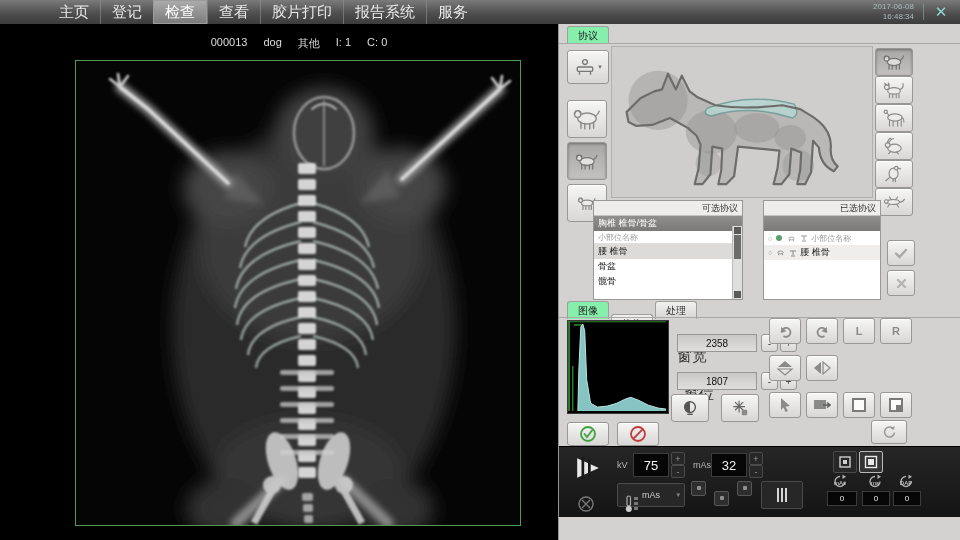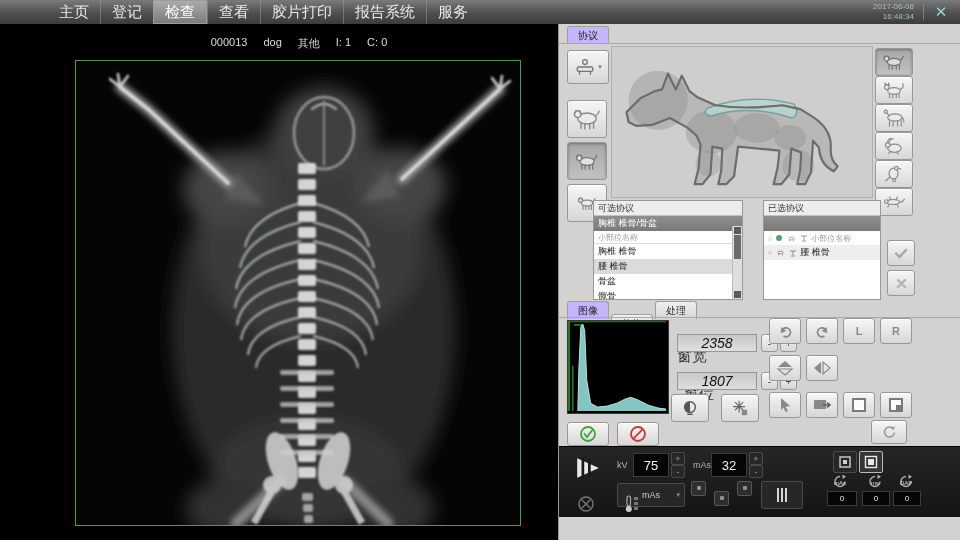--- a/index.html
+++ b/index.html
@@ -18,41 +18,41 @@
     display:flex;align-items:center;justify-content:center;}
   
   .viewer{position:absolute;left:0;top:24px;width:558px;height:516px;background:#000;}
   .pinfo{position:absolute;left:0;top:12px;width:558px;display:flex;justify-content:center;gap:16px;
     color:#ddd;font-size:11px;transform:translateX(20px);}
   .xray-frame{position:absolute;left:75px;top:36px;width:444px;height:464px;border:1px solid #4e9a4e;background:#020202;}
   
   .panel{position:absolute;left:558px;top:24px;width:402px;height:516px;background:#d3d2d0;border-left:1px solid #969594;}
   .tab{position:absolute;font-size:10px;color:#333;background:linear-gradient(#f0f0ef,#d7d6d4);
     border:1px solid #9f9f9e;border-bottom:none;border-radius:3px 3px 0 0;padding:2px 10px 1px;}
-  .tab.active{background:#c4b5fd;color:#222;}
+  .tab.active{background:#86efac;color:#222;}
   .tabline{position:absolute;left:0;width:402px;height:1px;background:#a9a8a6;}
   .btn3{background:linear-gradient(#f6f6f5,#d8d7d5);border:1px solid #989795;border-radius:3px;
     box-shadow:inset 0 1px 0 #fff;position:absolute;display:flex;align-items:center;justify-content:center;}
   .btn3.sel{background:linear-gradient(#a8a7a5,#c3c2c0);box-shadow:inset 0 1px 3px rgba(0,0,0,.35);}
   .diagram{position:absolute;left:52px;top:22px;width:260px;height:150px;background:#cfcecc;border:1px solid #b1b0ae;}
   
   .list{position:absolute;background:#fff;border:1px solid #999896;font-size:10px;color:#222;overflow:hidden;}
-  .ltitle{height:12px;background:#eeedec;border-bottom:1px solid #c4c3c1;padding:1px 4px;font-size:9px;color:#333;}
+  .ltitle{height:12px;background:#eeedec;border-bottom:1px solid #c4c3c1;padding:1px 4px;font-size:9px;color:#333;text-align:right;}
   .lgroup{height:13px;background:linear-gradient(#908f8d,#7a7977);color:#fff;padding:1px 4px;font-size:9px;}
   .lcol{height:10px;color:#9a9a9a;border-bottom:1px solid #e0e0e0;padding:1px 4px;font-size:8px;}
   .lrow{height:13px;padding:1px 4px;font-size:9px;color:#222;display:flex;align-items:center;gap:3px;}
   .lrow.sel{background:#dcdbd9;}
   .sbar{position:absolute;right:0;top:25px;bottom:0;width:9px;background:#dededc;border-left:1px solid #bbb;}
   .sarr{position:absolute;left:1px;width:7px;height:7px;background:#5a5a58;}
   .sthumb{position:absolute;left:1px;top:9px;width:7px;height:24px;background:#6b6b69;}
   
   .histo{position:absolute;left:8px;top:296px;width:100px;height:92px;background:#000;border:1px solid #3a3a3a;}
   .wlabel{position:absolute;font-size:15px;color:#333;margin-top:25px;}
   .val{position:absolute;background:linear-gradient(#c9c8c6,#dfdedd);border:1px solid #989795;
-    font-size:14px;color:#111;display:flex;align-items:center;justify-content:center;font-style:italic;}
+    font-size:10px;color:#111;display:flex;align-items:center;justify-content:center;}
   .smallbtn{font-size:10px;color:#444;}
   
   .exposure{position:absolute;left:0;top:422px;width:402px;height:70px;
     background:linear-gradient(#262626,#141414);border-top:1px solid #000;}
   .dlabel{color:#b5b5b5;font-size:9px;position:absolute;}
   .dval{position:absolute;background:#060606;border:1px solid #3c3c3c;color:#f2f2f2;font-size:13px;
     display:flex;align-items:center;justify-content:center;}
   .dbtn{position:absolute;background:#272727;border:1px solid #4a4a4a;color:#999;font-size:9px;
     display:flex;align-items:center;justify-content:center;border-radius:2px;}
   .dbtn.sel{border-color:#b9b9b9;background:#343434;}
@@ -318,23 +318,20 @@
           <circle cx="4.5" cy="9.5" r="2"></circle>
         <path d="M19 10 q4 0.5 5.5 -3" fill="none"></path>
         <path d="M8 12.5 l-2 3 M10 7.5 l-2 -3 M15 7.5 l2 -3 M16 12.5 l2 3" fill="none"></path>
       </svg>
     </div>
 
     <div class="list" style="left:34px;top:176px;width:148px;height:98px;">
       <div class="ltitle">可选协议</div>
       <div class="lgroup">胸椎 椎骨/骨盆</div>
       <div class="lcol">小部位名称</div>
-      <div class="lrow">
-          <span>胸椎 椎骨</span>
-        </div>
       <div class="lrow sel">
           <span>腰 椎骨</span>
         </div>
       <div class="lrow">
           <span>骨盆</span>
         </div>
       <div class="lrow">
           <span>髋骨</span>
         </div>
 

